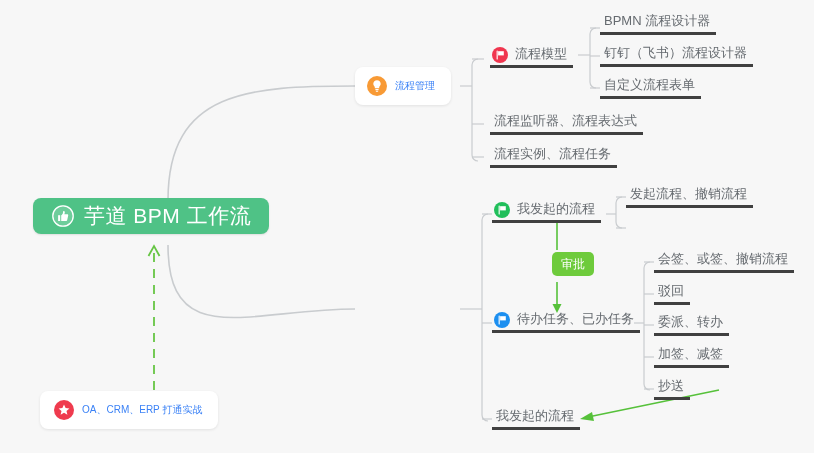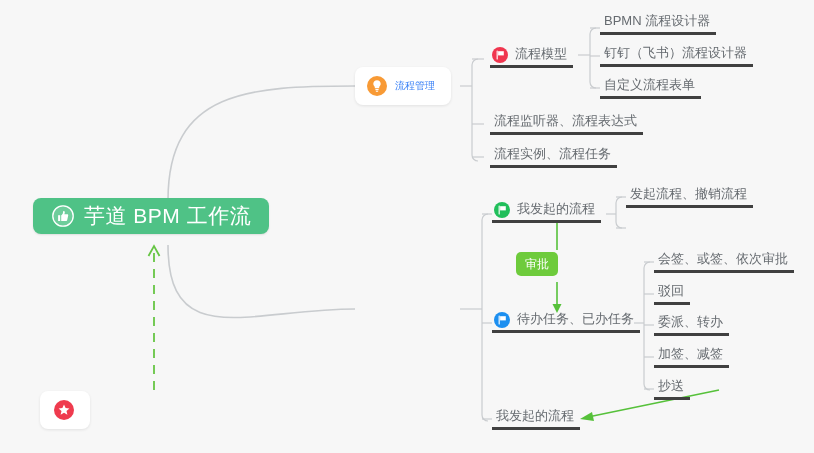--- a/index.html
+++ b/index.html
@@ -217,37 +217,37 @@
         <path d="M6.1 4.2 L11.8 4.2 L11.8 8.4 L6.1 8.4 Z" fill="#ffffff"></path>
       </svg>
     </span>
     <span class="label">我发起的流程</span>
   </div>
 
   <div class="node leaf plain" style="left:626px; top:182px;">
     <span class="label">发起流程、撤销流程</span>
   </div>
 
-  <div class="node badge" style="left:516px; top:252px;justify-content:flex-end;">
+  <div class="node badge" style="left:552px; top:252px;justify-content:flex-end;">
     <span class="label">审批</span>
   </div>
 
   <div class="node leaf has-icon" style="left:492px; top:307px;">
     <span class="ico ico-16">
       <svg viewBox="0 0 16 16" width="16" height="16">
         <circle cx="8" cy="8" r="8" fill="#1c8ff0"></circle>
         <rect x="4.6" y="3.6" width="1.15" height="9" rx="0.5" fill="#ffffff"></rect>
         <path d="M6.1 4.2 L11.8 4.2 L11.8 8.4 L6.1 8.4 Z" fill="#ffffff"></path>
       </svg>
     </span>
     <span class="label">待办任务、已办任务</span>
   </div>
 
   <div class="node leaf plain" style="left:654px; top:247px;">
-    <span class="label">会签、或签、依次审批</span>
+    <span class="label">会签、或签、撤销流程</span>
   </div>
   <div class="node leaf plain" style="left:654px; top:279px;">
     <span class="label">驳回</span>
   </div>
   <div class="node leaf plain" style="left:654px; top:310px;">
     <span class="label">委派、转办</span>
   </div>
   <div class="node leaf plain" style="left:654px; top:342px;justify-content:flex-end;">
     <span class="label">加签、减签</span>
   </div>
@@ -260,15 +260,16 @@
   </div>
 
   <div class="node card" style="left:40px; top:391px; padding-left:14px;">
     <span class="ico ico-20">
       <svg viewBox="0 0 20 20" width="20" height="20">
         <circle cx="10" cy="10" r="10" fill="#ef3b4e"></circle>
         <path d="M10 4.4 L11.6 8.0 L15.4 8.4 L12.5 11.0 L13.4 14.8
                  L10 12.8 L6.6 14.8 L7.5 11.0 L4.6 8.4 L8.4 8.0 Z" fill="#ffffff"></path>
       </svg>
     </span>
+    <span class="label">OA、CRM、ERP 打通实战</span>
   </div>
 
 </div>
 
 </body></html>

